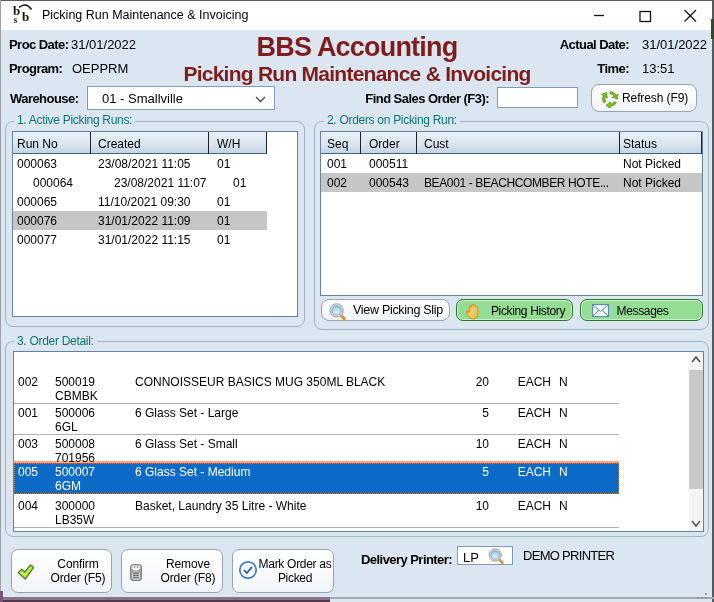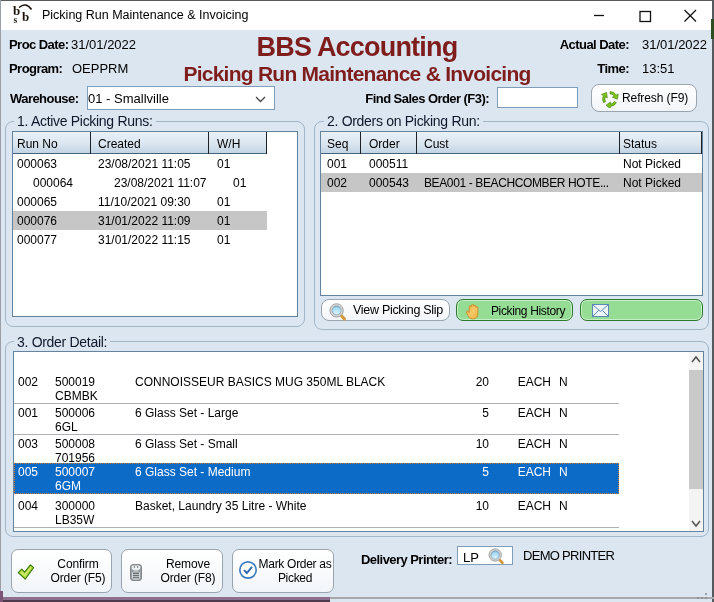--- a/index.html
+++ b/index.html
@@ -10,21 +10,21 @@
   .navy { color:#7f1d1d; }
   #titlebar { left:0; top:0; width:714px; height:30px; background:#ffffff; border-top:1px solid #5a5a5a; }
   #win-border-l { left:0; top:0; width:1px; height:602px; background:#9aa0a6; }
   #win-border-r { left:712px; top:0; width:2px; height:602px; background:#555a5e; }
   .t13 { font-size:13px; color:#000; }
   .lbl { font-size:13px; font-weight:bold; letter-spacing:-0.55px; color:#000; white-space:nowrap; }
   .grid { background:#fff; border:1px solid #63839f; }
   .ghead { background:linear-gradient(#e9f0f7, #dbe6f0 55%, #c3d4e4); border-bottom:1px solid #45637f; }
   .gsep { position:absolute; top:0; width:1px; background:#1c2228; }
   .grp { position:absolute; border:1px solid #a2b6c8; border-radius:8px; }
-  .grplabel { position:absolute; font-size:14px; letter-spacing:-0.3px; color:#0f172a; background:#dce6f1; padding:0 3px; white-space:nowrap; }
+  .grplabel { position:absolute; font-size:12px; letter-spacing:-0.3px; color:#0f766e; background:#dce6f1; padding:0 3px; white-space:nowrap; }
   .cell { position:absolute; font-size:12px; color:#000; white-space:nowrap; }
   .rowgray { background:#c6c6c6; }
   .btnw { position:absolute; background:linear-gradient(#ffffff,#f2f5f9); border:1px solid #9aa4ae; border-radius:8px; font-size:12px; letter-spacing:-0.1px; color:#000; text-align:center; }
   .btng { position:absolute; background:#95dd95; border:1px solid #2f7a2f; box-shadow:inset 0 0 0 1px #c8f0c8; border-radius:7px; font-size:12px; letter-spacing:-0.35px; color:#000; text-align:center; }
   input, .inputbox { border:1px solid #7f9db9; background:#fff; }
 </style>
 </head>
 <body>
 
 <div class="abs" id="titlebar"></div>
@@ -53,21 +53,21 @@
 <div class="abs lbl" style="right:85px; top:36.5px;text-align:center;">Actual Date:</div>
 <div class="abs t13" style="left:642px; top:37px;">31/01/2022</div>
 <div class="abs lbl" style="right:85px; top:60.5px;">Time:</div>
 <div class="abs t13" style="left:642px; top:61px;">13:51</div>
 
 <div class="abs b navy" style="left:0; top:32px; width:714px; text-align:center; font-size:27px; letter-spacing:-0.8px;">BBS Accounting</div>
 <div class="abs b navy" style="left:0; top:61.5px; width:714px; text-align:center; font-size:21px; letter-spacing:-0.75px;">Picking Run Maintenance &amp; Invoicing</div>
 
 <div class="abs lbl" style="left:10px; top:90.5px;">Warehouse:</div>
 <div class="abs inputbox" style="left:87px; top:86px; width:188px; height:24px;">
-  <div class="abs t13" style="left:0; top:4px;">01 - Smallville</div>
+  <div class="abs t13" style="left:14px; top:4px;">01 - Smallville</div>
   <svg class="abs" style="right:8px; top:9px;" width="11" height="7" viewBox="0 0 11 7">
       <path d="M1 1 L5.5 5.5 L10 1" fill="none" stroke="#454545" stroke-width="1.3"></path>
     </svg>
 </div>
 <div class="abs lbl" style="right:225px; top:90.5px;">Find Sales Order (F3):</div>
 <div class="abs inputbox" style="left:497px; top:87px; width:81px; height:21px;"></div>
 <div class="btnw" style="left:591px; top:84px; width:106px; height:28px;">
   <svg class="abs" style="left:9px; top:5px;" width="18" height="18" viewBox="0 0 18 18">
     <g>
       <path id="ra" d="M9 1.6 A7.4 7.4 0 0 1 15.2 5 L17.2 3.9 L16.4 9.3 L11.3 7.2 L13.3 6.1 A5.2 5.2 0 0 0 9 3.9 Z" fill="#7cc41a" stroke="#47820c" stroke-width="0.6"></path>
@@ -169,20 +169,21 @@
     <path d="M4.2 9.5 V3.8 a1.1 1.1 0 0 1 2.2 0 V2.6 a1.1 1.1 0 0 1 2.2 0 V3.2 a1.1 1.1 0 0 1 2.2 0 V4.6 a1.05 1.05 0 0 1 2.1 0 V10.5 q0 5.5 -5.2 5.5 q-3.6 0 -4.8 -3.4 L1.6 9.9 q-0.7 -1.5 0.6 -2 q1.1 -0.4 1.8 0.9 Z" fill="url(#hg)" stroke="#c8862a" stroke-width="0.8"></path>
   </svg>
   <div class="abs" style="left:28px; top:4px; width:86px;">Picking History</div>
 </div>
 <div class="btng" style="left:580px; top:299px; width:123px; height:22px;">
   <svg class="abs" style="left:11px; top:4px;" width="17" height="13" viewBox="0 0 17 13">
     <rect x="0.5" y="0.5" width="16" height="12" fill="#eef6fc" stroke="#5b88bb" stroke-width="1"></rect>
     <path d="M1 1 L8.5 7.5 L16 1" fill="none" stroke="#5b88bb" stroke-width="1"></path>
     <path d="M1 12 L6.5 6.5 M16 12 L10.5 6.5" fill="none" stroke="#5b88bb" stroke-width="1"></path>
   </svg>
+  <div class="abs" style="left:0; top:4px; width:123px;">Messages</div>
 </div>
 
 <div class="grp" style="left:5px; top:341px; width:704px; height:196px;"></div>
 <div class="grplabel" style="left:14px; top:334px;">3. Order Detail:</div>
 <div class="abs grid" style="left:13px; top:351px; width:691px; height:181px;">
 
   <div class="abs" style="left:0; top:21px; width:605px; height:31px; border-bottom:1px solid #aeb2b6;">
     <div class="cell" style="left:4px; top:2px;">002</div>
       <div class="cell" style="left:41px; top:2px;">500019<br>CBMBK</div>
     <div class="cell" style="left:121px; top:2px;">CONNOISSEUR BASICS MUG 350ML BLACK</div>
@@ -191,21 +192,21 @@
     <div class="cell" style="left:545px; top:2px;">N</div>
   </div>
   <div class="abs" style="left:0; top:52px; width:605px; height:31px; border-bottom:1px solid #aeb2b6;">
     <div class="cell" style="left:4px; top:2px;">001</div>
       <div class="cell" style="left:41px; top:2px;">500006<br>6GL</div>
     <div class="cell" style="left:121px; top:2px;">6 Glass Set - Large</div>
     <div class="cell" style="left:397px; top:2px; width:78px; text-align:right;">5</div>
     <div class="cell" style="left:462px; top:2px; width:75px; text-align:right;">EACH</div>
     <div class="cell" style="left:545px; top:2px;">N</div>
   </div>
-  <div class="abs" style="left:0; top:83px; width:605px; height:31px; border-bottom:3px solid #fca5a5;">
+  <div class="abs" style="left:0; top:83px; width:605px; height:31px; border-bottom:5px solid #fca5a5;">
     <div class="cell" style="left:4px; top:2px;">003</div>
       <div class="cell" style="left:41px; top:2px;">500008<br>701956</div>
     <div class="cell" style="left:121px; top:2px;">6 Glass Set - Small</div>
     <div class="cell" style="left:397px; top:2px; width:78px; text-align:right;">10</div>
     <div class="cell" style="left:462px; top:2px; width:75px; text-align:right;">EACH</div>
     <div class="cell" style="left:545px; top:2px;">N</div>
   </div>
   <div class="abs" style="left:0; top:111px; width:605px; height:31px; background:#0d6bc8; color:#fff; outline:1px dotted #c87828; outline-offset:-1px;">
     <div class="cell" style="left:4px; top:2px; color:#fff;">005</div>
       <div class="cell" style="left:41px; top:2px; color:#fff;">500007<br>6GM</div>

